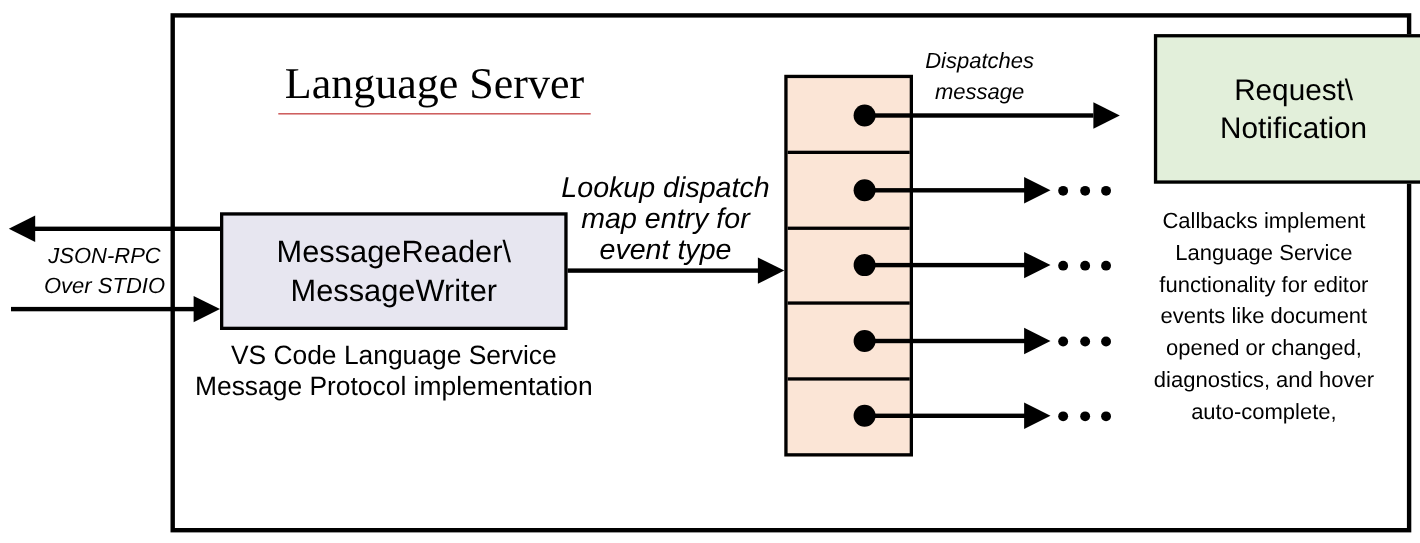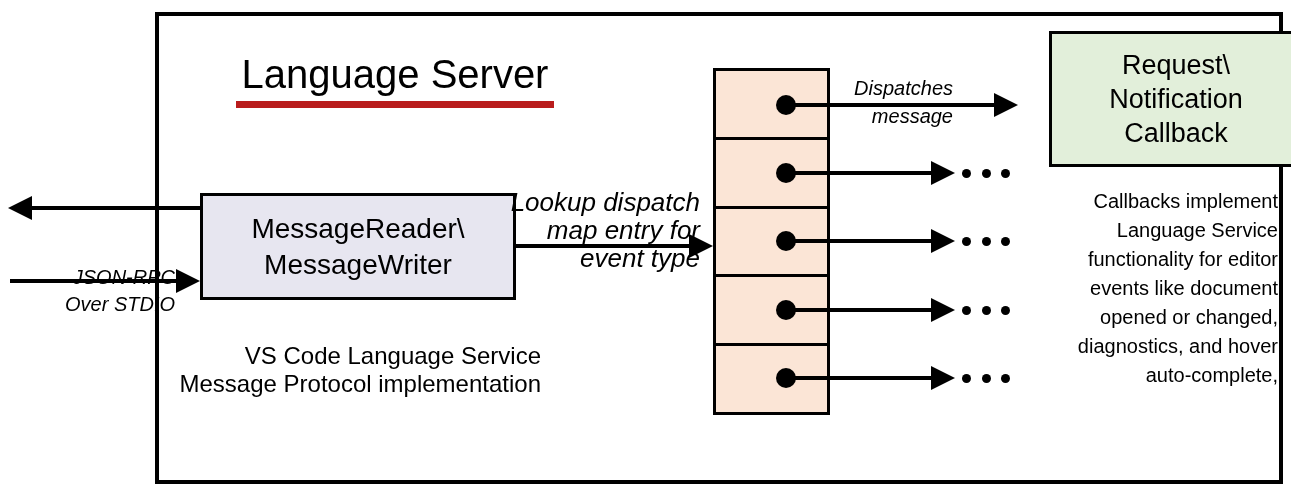--- a/index.html
+++ b/index.html
@@ -12,29 +12,29 @@
   .outer-box{left:155px;top:12px;width:1128px;height:472px;border:4px solid #000;box-sizing:border-box;}
   .node{border:3px solid #000;box-sizing:border-box;display:flex;flex-direction:column;align-items:center;justify-content:center;text-align:center;}
   .msg-box{left:200px;top:193px;width:316px;height:107px;background:#e7e6f0;font-size:28px;line-height:36px;}
   .cb-box{left:1018px;top:31px;width:254px;height:136px;background:#e2efda;font-size:27px;line-height:34px;margin-left:31px;}
   
   .dmap{left:713px;top:68px;width:117px;height:347px;border:3px solid #000;box-sizing:border-box;background:#fbe5d6;display:flex;flex-direction:column;}
   .dmap .cell{flex:1;}
   .dmap .cell + .cell{border-top:3px solid #000;}
   
   .title-wrap{left:195px;top:52px;width:400px;text-align:center;font-size:40px;}
-  .title-wrap span{display:inline-block;border-bottom:7px solid #b91c1c;padding:0 6px 4px 6px;}
-  .lbl{text-align:right;margin-top:32px;}
+  .title-wrap span{display:inline-block;border-bottom:1px solid #b91c1c;padding:0 6px 4px 6px;font-family:Liberation Serif, serif;}
+  .lbl{text-align:center;}
   .italic{font-style:italic;}
-  .io-lbl{left:15px;top:232px;width:160px;font-size:20px;line-height:27px;}
+  .io-lbl{left:15px;top:220px;width:160px;font-size:20px;line-height:27px;}
   .msg-cap{left:175px;top:310px;width:366px;font-size:24px;line-height:28px;}
   .lookup-lbl{left:510px;top:156px;width:190px;font-size:26px;line-height:28px;}
   .disp-lbl{left:828px;top:42px;width:125px;font-size:20px;line-height:28px;}
   .dmap-lbl{left:650px;top:422px;width:245px;font-size:20px;line-height:28px;}
-  .note{left:1020px;top:187px;width:258px;font-size:20px;line-height:29px;text-align:right;}
+  .note{left:1020px;top:187px;width:258px;font-size:20px;line-height:29px;text-align:center;}
   
   .hline{height:4px;background:#000;}
   .head-r{width:0;height:0;border-top:12px solid transparent;border-bottom:12px solid transparent;border-left:24px solid #000;}
   .head-l{width:0;height:0;border-top:12px solid transparent;border-bottom:12px solid transparent;border-right:24px solid #000;}
   .dot{width:20px;height:20px;border-radius:50%;background:#000;}
   .ellipsis{width:48px;height:10px;display:flex;justify-content:space-between;align-items:center;}
   .ellipsis i{display:block;width:9px;height:9px;border-radius:50%;background:#000;}
 </style>
 </head>
 <body>
@@ -122,21 +122,20 @@
   <div class="abs head-r" style="left:931px;top:366px;"></div>
   <div class="abs ellipsis" style="left:962px;top:373px;">
       <i></i>
       <i></i>
       <i></i>
     </div>
 
   <div class="abs node cb-box">
     <div>Request\</div>
     <div>Notification</div>
-    <div>Callback</div>
   </div>
 
   <div class="abs note">
     <div>Callbacks implement</div>
     <div>Language Service</div>
     <div>functionality for editor</div>
     <div>events like document</div>
     <div>opened or changed,</div>
     <div>diagnostics, and hover</div>
     <div>auto-complete,</div>

